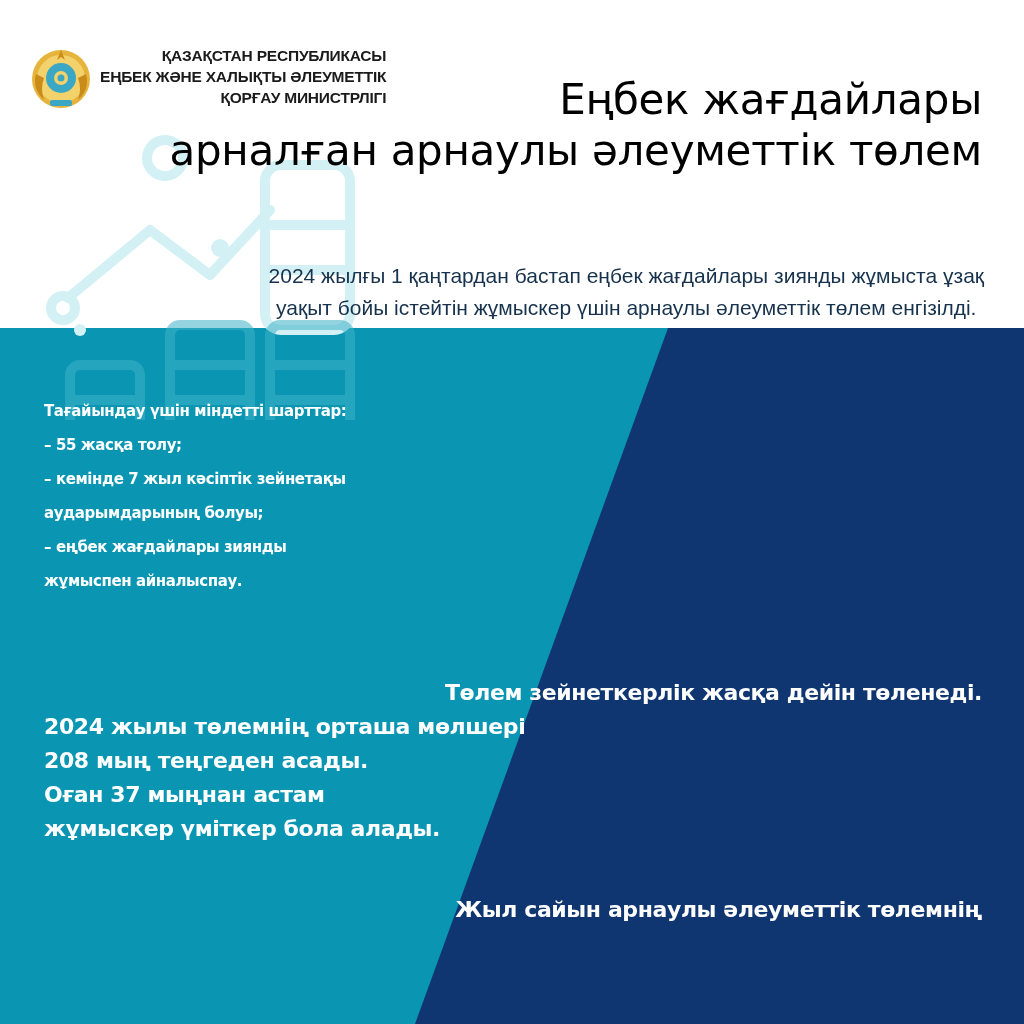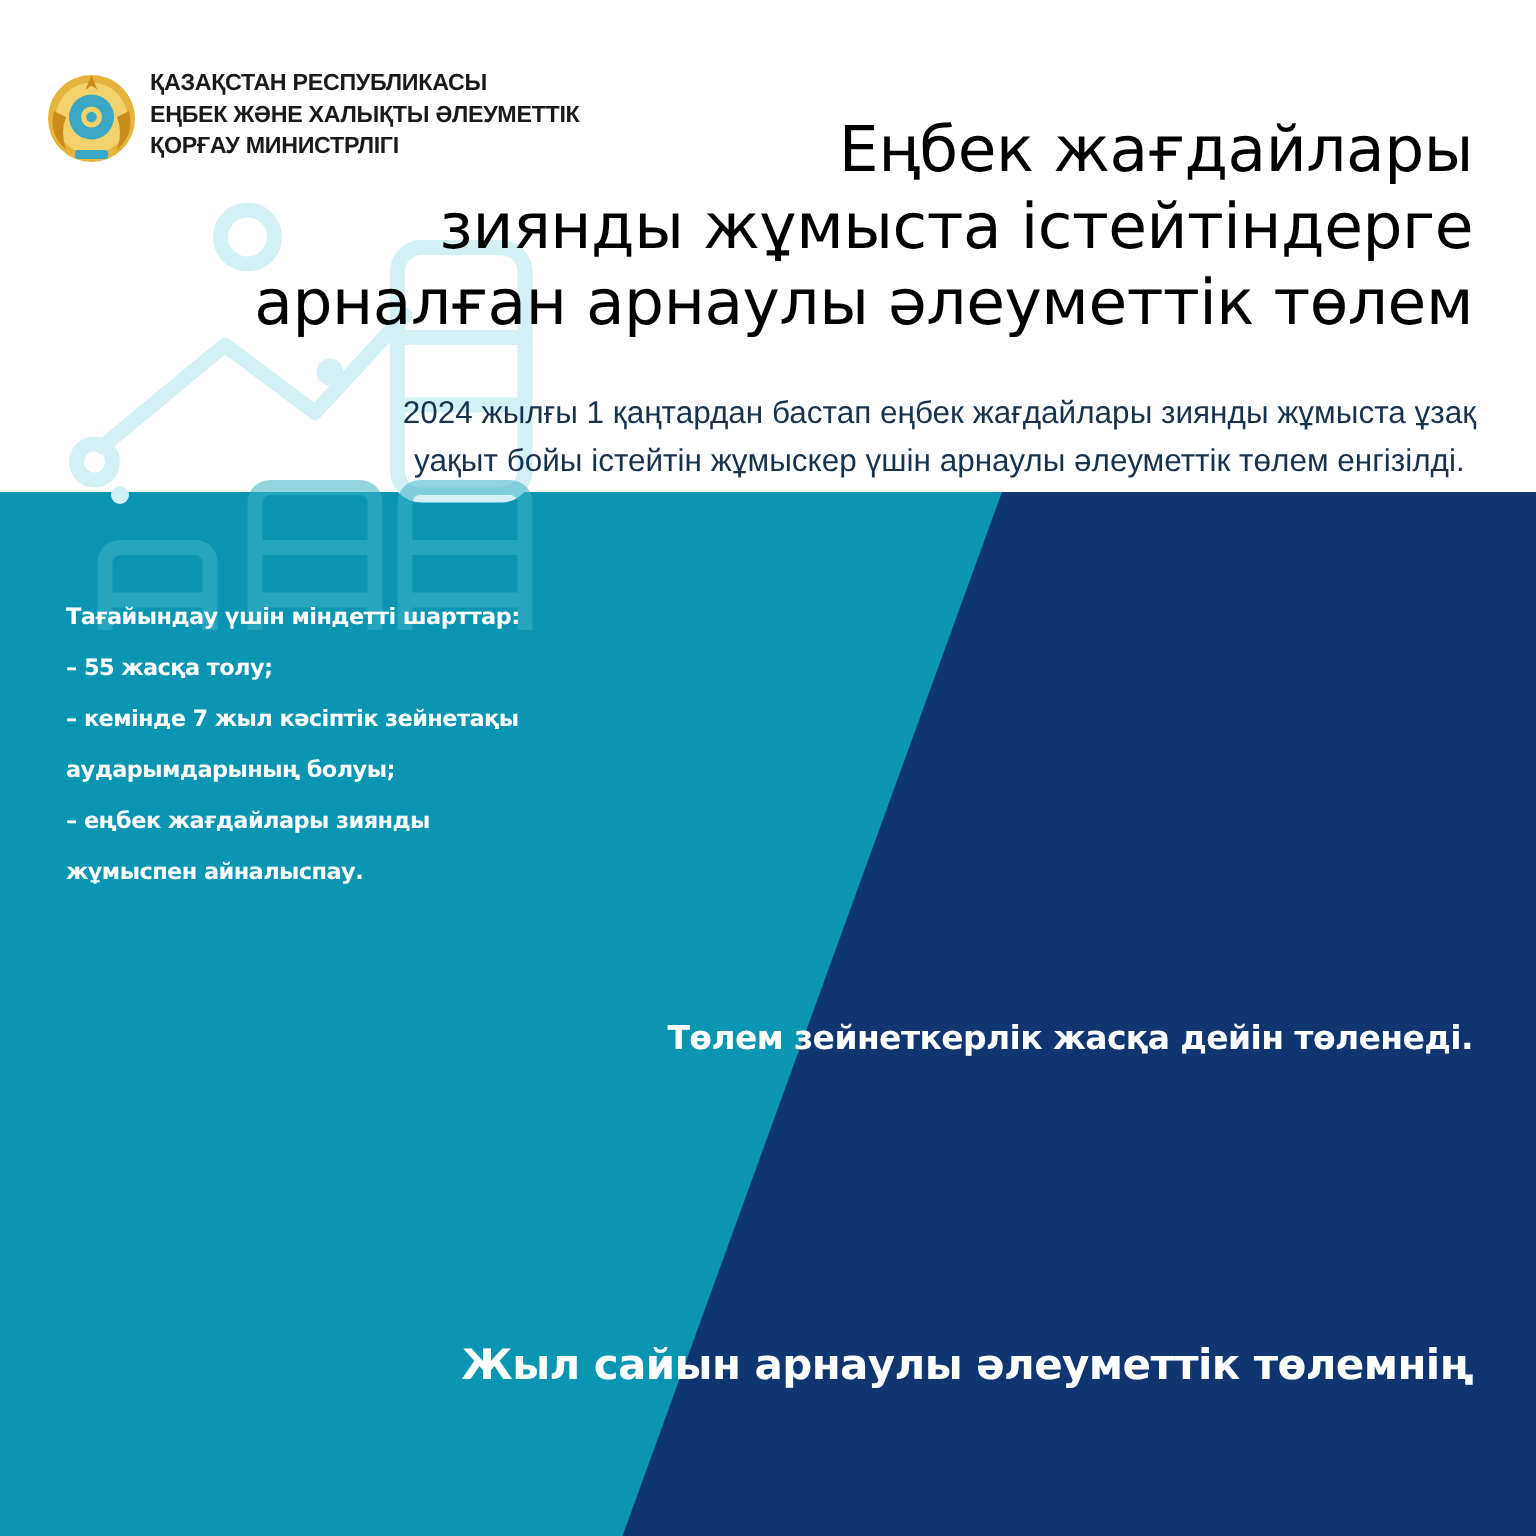--- a/index.html
+++ b/index.html
@@ -3,42 +3,42 @@
 <meta charset="utf-8">
 <style>
   html, body { margin: 0; padding: 0; }
   body { width: 1024px; height: 1024px; overflow: hidden; background: #ffffff; font-family: "DejaVu Sans", "Liberation Sans", sans-serif; }
   .canvas { position: relative; width: 1024px; height: 1024px; overflow: hidden; background: #ffffff; }
 
   
   .header { position: absolute; left: 0; top: 0; width: 1024px; height: 328px; background: #ffffff; }
   .emblem { position: absolute; left: 30px; top: 44px; width: 62px; height: 70px; }
   .ministry { position: absolute; left: 100px; top: 45px; font-family: "Liberation Sans", sans-serif; font-weight: 700; font-size: 15.5px; line-height: 21px; color: #1a1a1a; letter-spacing: -0.2px; }
-  .ministry div { white-space: nowrap; }
+  .ministry div { white-space: nowrap; text-align: right; }
 
   .title { position: absolute; right: 42px; top: 74px; text-align: right; color: #000000; font-family: "DejaVu Sans", sans-serif; font-size: 42px; line-height: 51px; font-weight: 400; letter-spacing: -0.3px; z-index: 3; }
   .title div { white-space: nowrap; }
 
   .intro { position: absolute; right: 40px; top: 260px; text-align: center; color: #17324d; font-family: "Liberation Sans", sans-serif; font-size: 21px; line-height: 32px; z-index: 3; }
   .intro div { white-space: nowrap; }
 
   
   .deco { position: absolute; left: 40px; top: 120px; width: 360px; height: 300px; z-index: 1; }
 
   
   .lower { position: absolute; left: 0; top: 328px; width: 1024px; height: 696px; background: #0a96b3; z-index: 0; }
   .diag { position: absolute; left: 0; top: 0; width: 1024px; height: 696px; }
 
   .body-text { position: absolute; color: #ffffff; font-family: "DejaVu Sans", sans-serif; font-weight: 700; z-index: 4; }
   .conditions { left: 44px; top: 394px; font-size: 15px; line-height: 34px; letter-spacing: -0.4px; }
   .conditions div { white-space: nowrap; }
   .payment-age { right: 42px; top: 652px; font-size: 22px; line-height: 34px; text-align: right; white-space: nowrap; letter-spacing: -0.4px; margin-top: 24px; }
   .average { left: 44px; top: 710px; font-size: 22px; line-height: 34px; letter-spacing: -0.4px; }
   .average div { white-space: nowrap; }
-  .annual { right: 42px; top: 892px; font-size: 28px; line-height: 36px; letter-spacing: -0.4px; }
+  .annual { right: 42px; top: 892px; font-size: 22px; line-height: 36px; letter-spacing: -0.4px; }
   .annual div { white-space: nowrap; }
 </style>
 </head>
 <body>
 
 <div class="canvas">
 
   <div class="lower">
     <svg class="diag" viewBox="0 0 1024 696" preserveAspectRatio="none">
       <polygon points="668,0 1024,0 1024,696 415,696" fill="#0f3670"></polygon>
@@ -83,38 +83,43 @@
   </svg>
 
   <div class="ministry">
     <div>ҚАЗАҚСТАН РЕСПУБЛИКАСЫ</div>
     <div>ЕҢБЕК ЖӘНЕ ХАЛЫҚТЫ ӘЛЕУМЕТТІК</div>
     <div>ҚОРҒАУ МИНИСТРЛІГІ</div>
   </div>
 
   <div class="title">
     <div>Еңбек жағдайлары</div>
-    <div>зиянды жұмыста істейтіндерге</div>
     <div>арналған арнаулы әлеуметтік төлем</div>
   </div>
 
   <div class="intro">
     <div>2024 жылғы 1 қаңтардан бастап еңбек жағдайлары зиянды жұмыста ұзақ</div>
     <div>уақыт бойы істейтін жұмыскер үшін арнаулы әлеуметтік төлем енгізілді.</div>
   </div>
 
   <div class="body-text conditions">
     <div>Тағайындау үшін міндетті шарттар:</div>
     <div>– 55 жасқа толу;</div>
     <div>– кемінде 7 жыл кәсіптік зейнетақы</div>
     <div>аударымдарының болуы;</div>
     <div>– еңбек жағдайлары зиянды</div>
     <div>жұмыспен айналыспау.</div>
   </div>
 
   <div class="body-text payment-age">Төлем зейнеткерлік жасқа дейін төленеді.</div>
 
+  <div class="body-text average">
+    <div>2024 жылы төлемнің орташа мөлшері</div>
+    <div>208 мың теңгеден асады.</div>
+    <div>Оған 37 мыңнан астам</div>
+    <div>жұмыскер үміткер бола алады.</div>
+  </div>
 
   <div class="body-text annual">
     <div>Жыл сайын арнаулы әлеуметтік төлемнің</div>
   </div>
 
 </div>
 
 </body></html>

